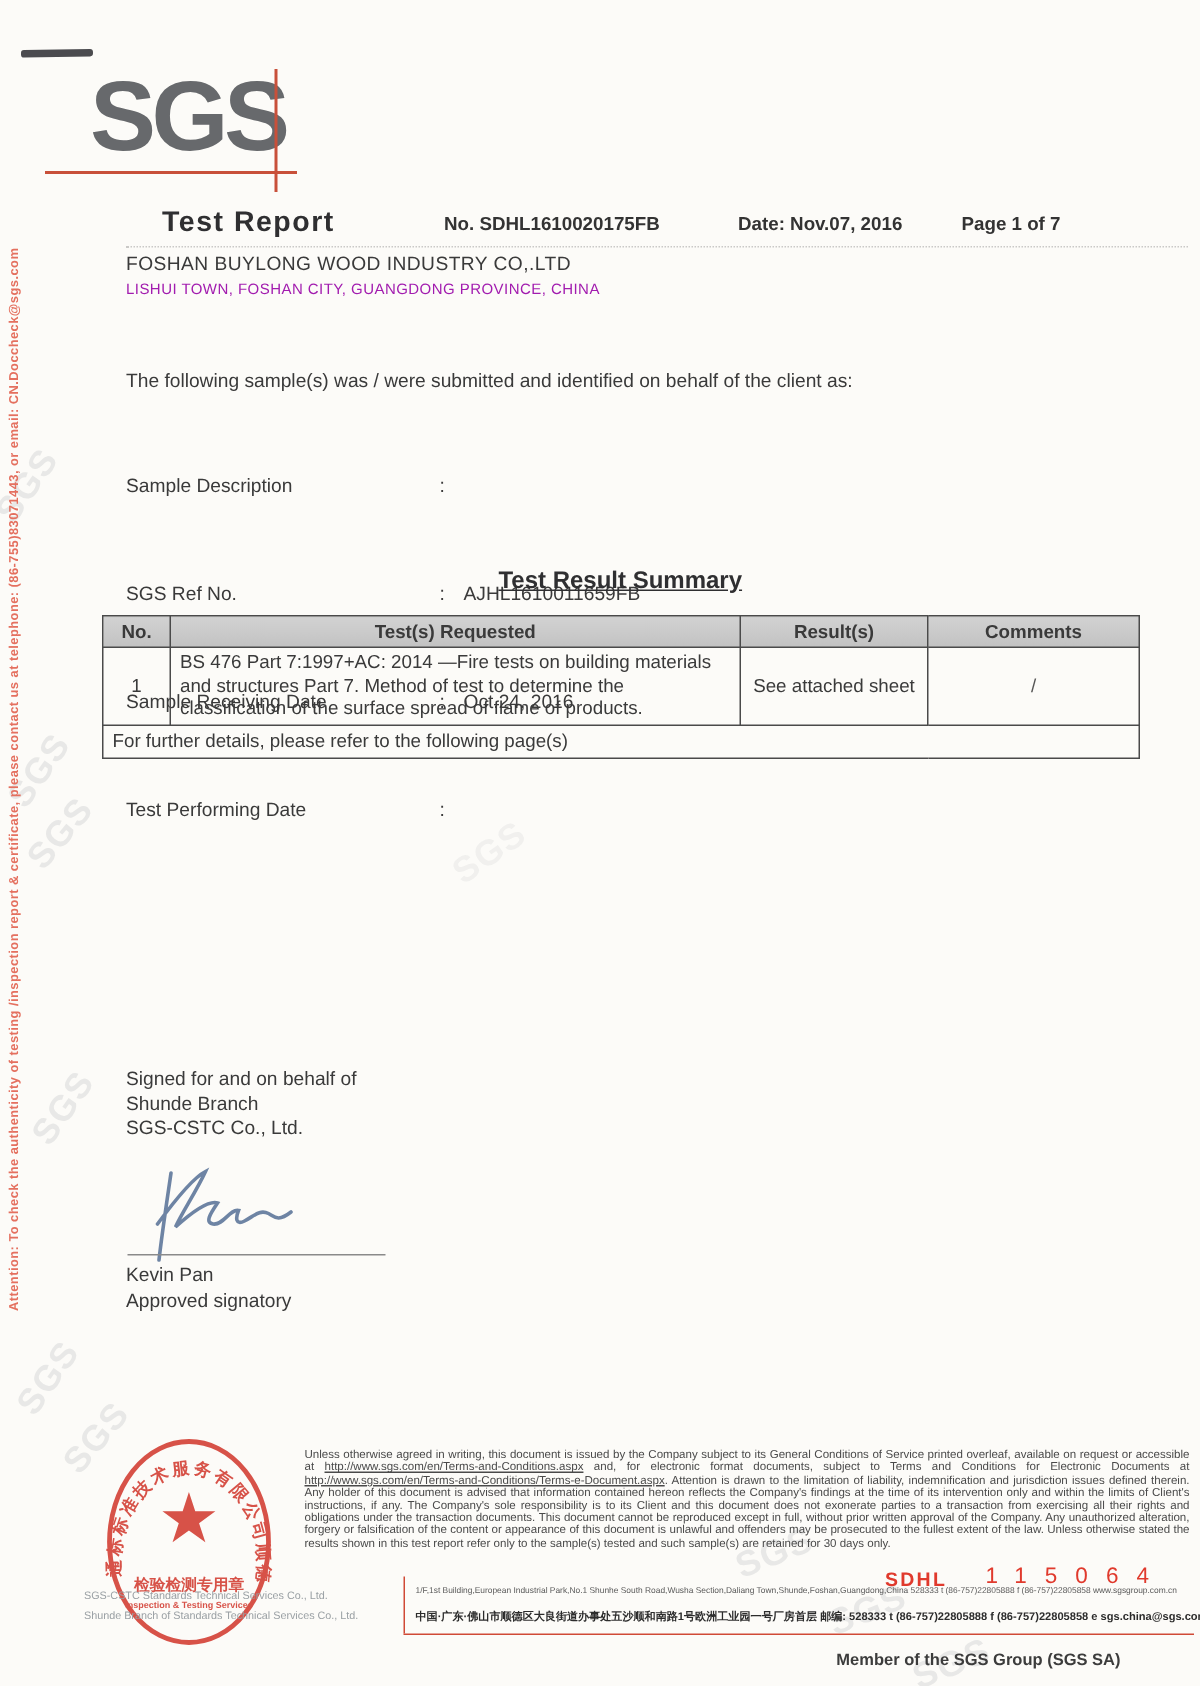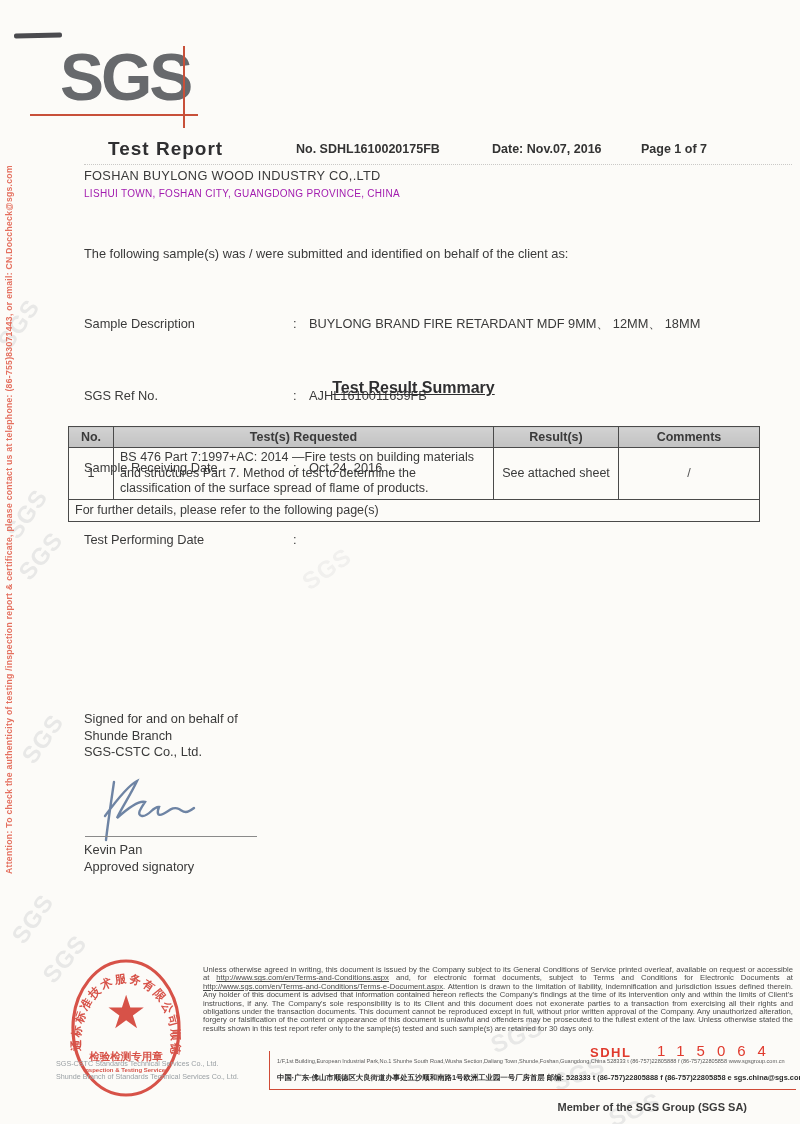--- a/index.html
+++ b/index.html
@@ -32,21 +32,21 @@
   
   .intro { position:absolute; left:84px; top:246px; font-size:12.8px; color:#3a3a3a; }
   .fields { position:absolute; left:84px; top:268px; width:660px; }
   .frow { display:flex; height:24px; align-items:flex-start; font-size:12.8px; color:#3a3a3a;margin-top:48px; }
   .flabel { width:209px; }
   .fcolon { width:16px; }
   .fvalue { flex:1; }
   
   .summary-title { position:absolute; left:68px; top:379px; width:691px; text-align:center;
     font-weight:bold; font-size:16px; text-decoration:underline; color:#2f2f31; }
-  table.summary { position:absolute; left:68px; top:426px; width:691px;
+  table.summary { position:absolute; left:68px; top:410px; width:691px;
     border-collapse:collapse; table-layout:fixed; font-size:12.5px; color:#3a3a3a;padding-left:48px; }
   table.summary th, table.summary td { border:1.4px solid #4a4a4a; padding:2px 6px; }
   table.summary th { background:linear-gradient(#d2d2d2,#c2c2c2); font-weight:bold; height:21px; }
   td.c-no { text-align:center; }
   td.c-test { line-height:15.5px; padding-left:10px; }
   td.c-res { text-align:center; line-height:19px; }
   td.c-com { text-align:center; color:#555; }
   td.t-foot { height:22px; }
   
   .sig-block { position:absolute; left:84px; top:711px; font-size:12.8px; line-height:16.5px; color:#3a3a3a; }
@@ -105,21 +105,20 @@
   <div class="hdr-dotline"></div>
 
   <div class="client-name">FOSHAN BUYLONG WOOD INDUSTRY CO,.LTD</div>
   <div class="client-addr">LISHUI TOWN, FOSHAN CITY, GUANGDONG PROVINCE, CHINA</div>
 
   <div class="intro">The following sample(s) was / were submitted and identified on behalf of the client as:</div>
   <div class="fields">
     <div class="frow">
       <span class="flabel">Sample Description</span>
       <span class="fcolon">:</span>
-      <span class="fvalue">BUYLONG BRAND FIRE RETARDANT MDF 9MM、 12MM、 18MM</span>
     </div>
     <div class="frow">
       <span class="flabel">SGS Ref No.</span>
       <span class="fcolon">:</span>
       <span class="fvalue">AJHL1610011659FB</span>
     </div>
     <div class="frow">
       <span class="flabel">Sample Receiving Date</span>
       <span class="fcolon">:</span>
       <span class="fvalue">Oct.24, 2016</span>

